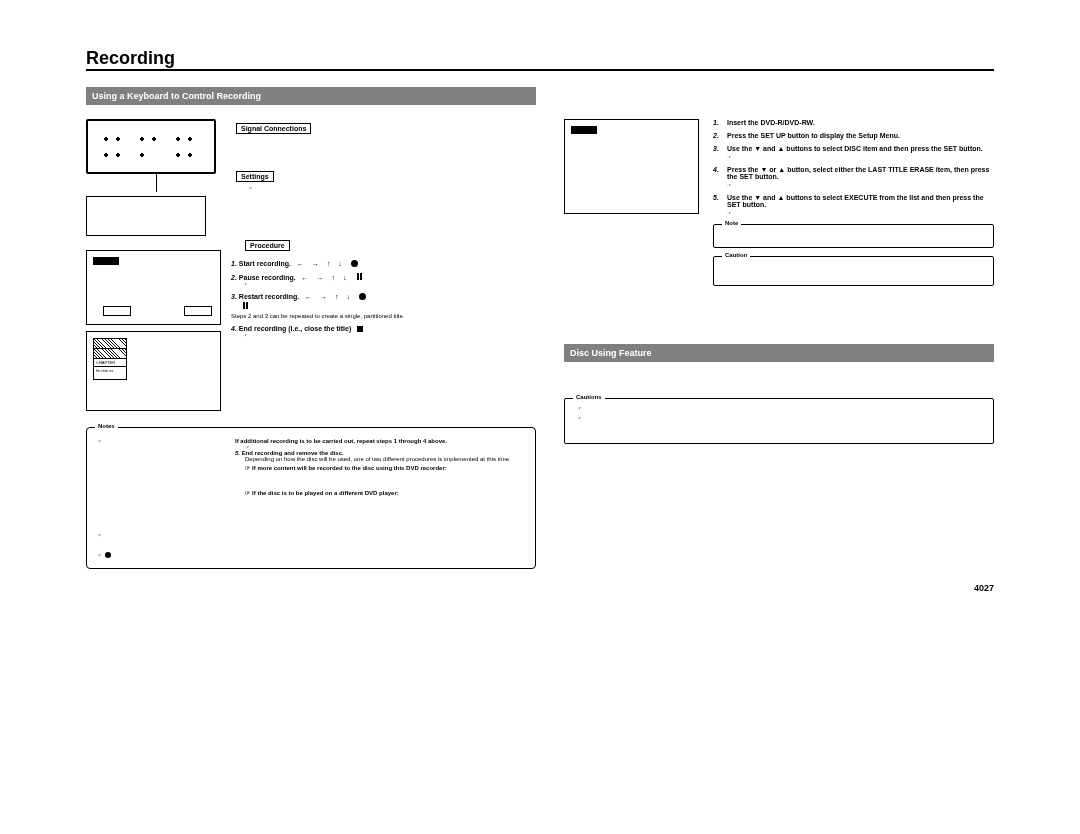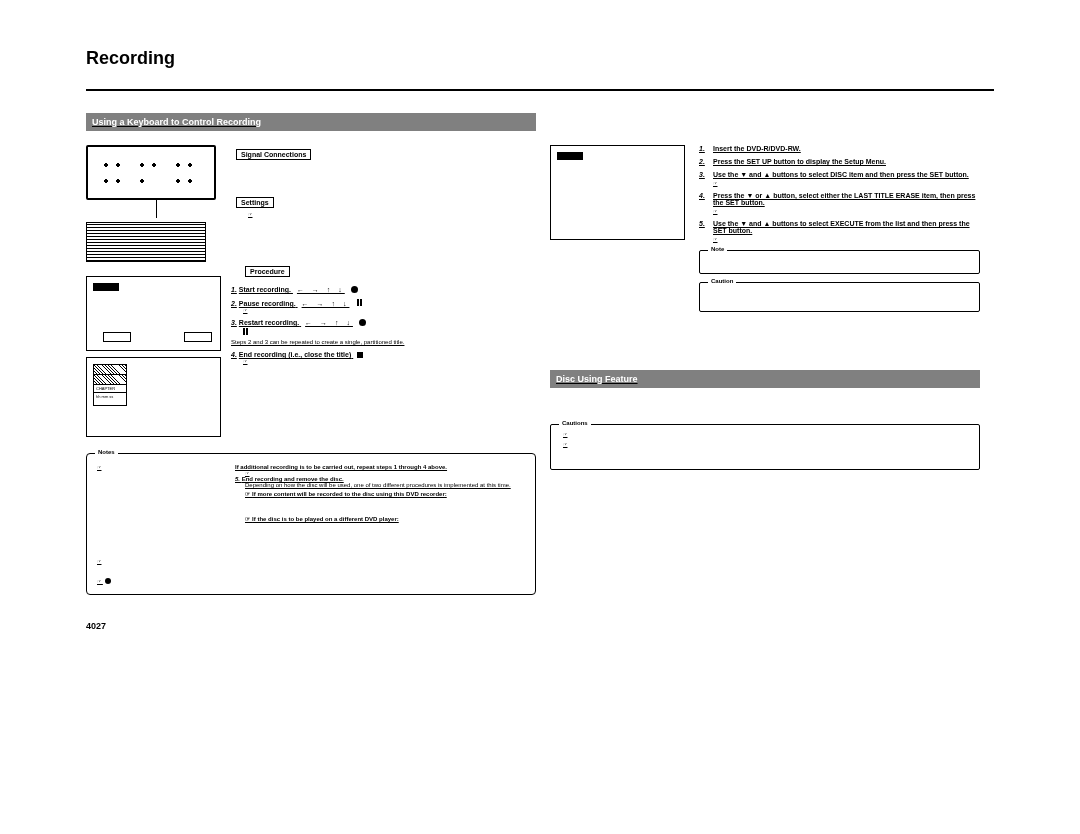--- a/index.html
+++ b/index.html
@@ -13,27 +13,26 @@
     color: #000;
   }
   .page {
     width: 1080px;
     padding: 48px 86px 30px 86px;
   }
   .main-title {
     font-size: 18px;
     font-weight: bold;
     border-bottom: 2px solid #000;
-    padding-bottom: 20px;
-    margin-bottom: 22px;
+    padding-bottom: 0;
+    margin-bottom: 16px;
   }
   .columns {
     display: flex;
-    gap: 14px;
-    text-decoration: underline;
+    gap: 28px;
   }
   .col-left { width: 450px; }
   .col-right { width: 430px; }
   .section-bar {
     background: #808080;
     color: #fff;
     font-weight: bold;
     font-size: 9px;
     padding: 4px 6px;
     margin-bottom: 8px;
@@ -122,21 +121,21 @@
   .caution-frame { border:1px solid #000; padding:6px 8px 8px 8px; position:relative; margin-top:10px; border-radius:2px; height:46px; }
   .caution-frame .legend { position:absolute; top:-5px; left:8px; background:#fff; padding:0 3px; font-size:6px; font-weight:bold; }
   .mini-frame { border:1px solid #000; padding:5px 8px 10px 8px; position:relative; margin-top:8px; border-radius:2px; height:24px;}
   .mini-frame .legend { position:absolute; top:-5px; left:8px; background:#fff; padding:0 3px; font-size:6px; font-weight:bold; }
 
   .right-content { display:flex; gap:14px; align-items:flex-start; margin-top: 32px;}
   .r-steps { flex:1; font-size:7px; }
   .r-steps .step { display:flex; gap:4px; margin-bottom:6px; font-weight:bold; }
   .r-steps .step .num { font-style:italic; width:10px; flex-shrink:0; }
   .r-steps .subref { font-size:5px; font-weight:normal; margin-left:14px; margin-top:-4px; margin-bottom:6px;}
-  .page-nums { display:flex; justify-content:flex-start; margin-top:26px; font-size:9px; font-weight:bold;}
+  .page-nums { display:flex; justify-content:flex-end; margin-top:14px; font-size:9px; font-weight:bold;}
   .stop-sq { display:inline-block; width:6px; height:6px; background:#000; vertical-align:-1px; margin-left:4px;}
   .rec-dot { display:inline-block; width:7px; height:7px; background:#000; border-radius:50%; vertical-align:-1px; margin-left:6px;}
 </style>
 </head>
 <body>
 
 <div class="page">
   <div class="main-title">Recording</div>
 
   <div class="columns">

